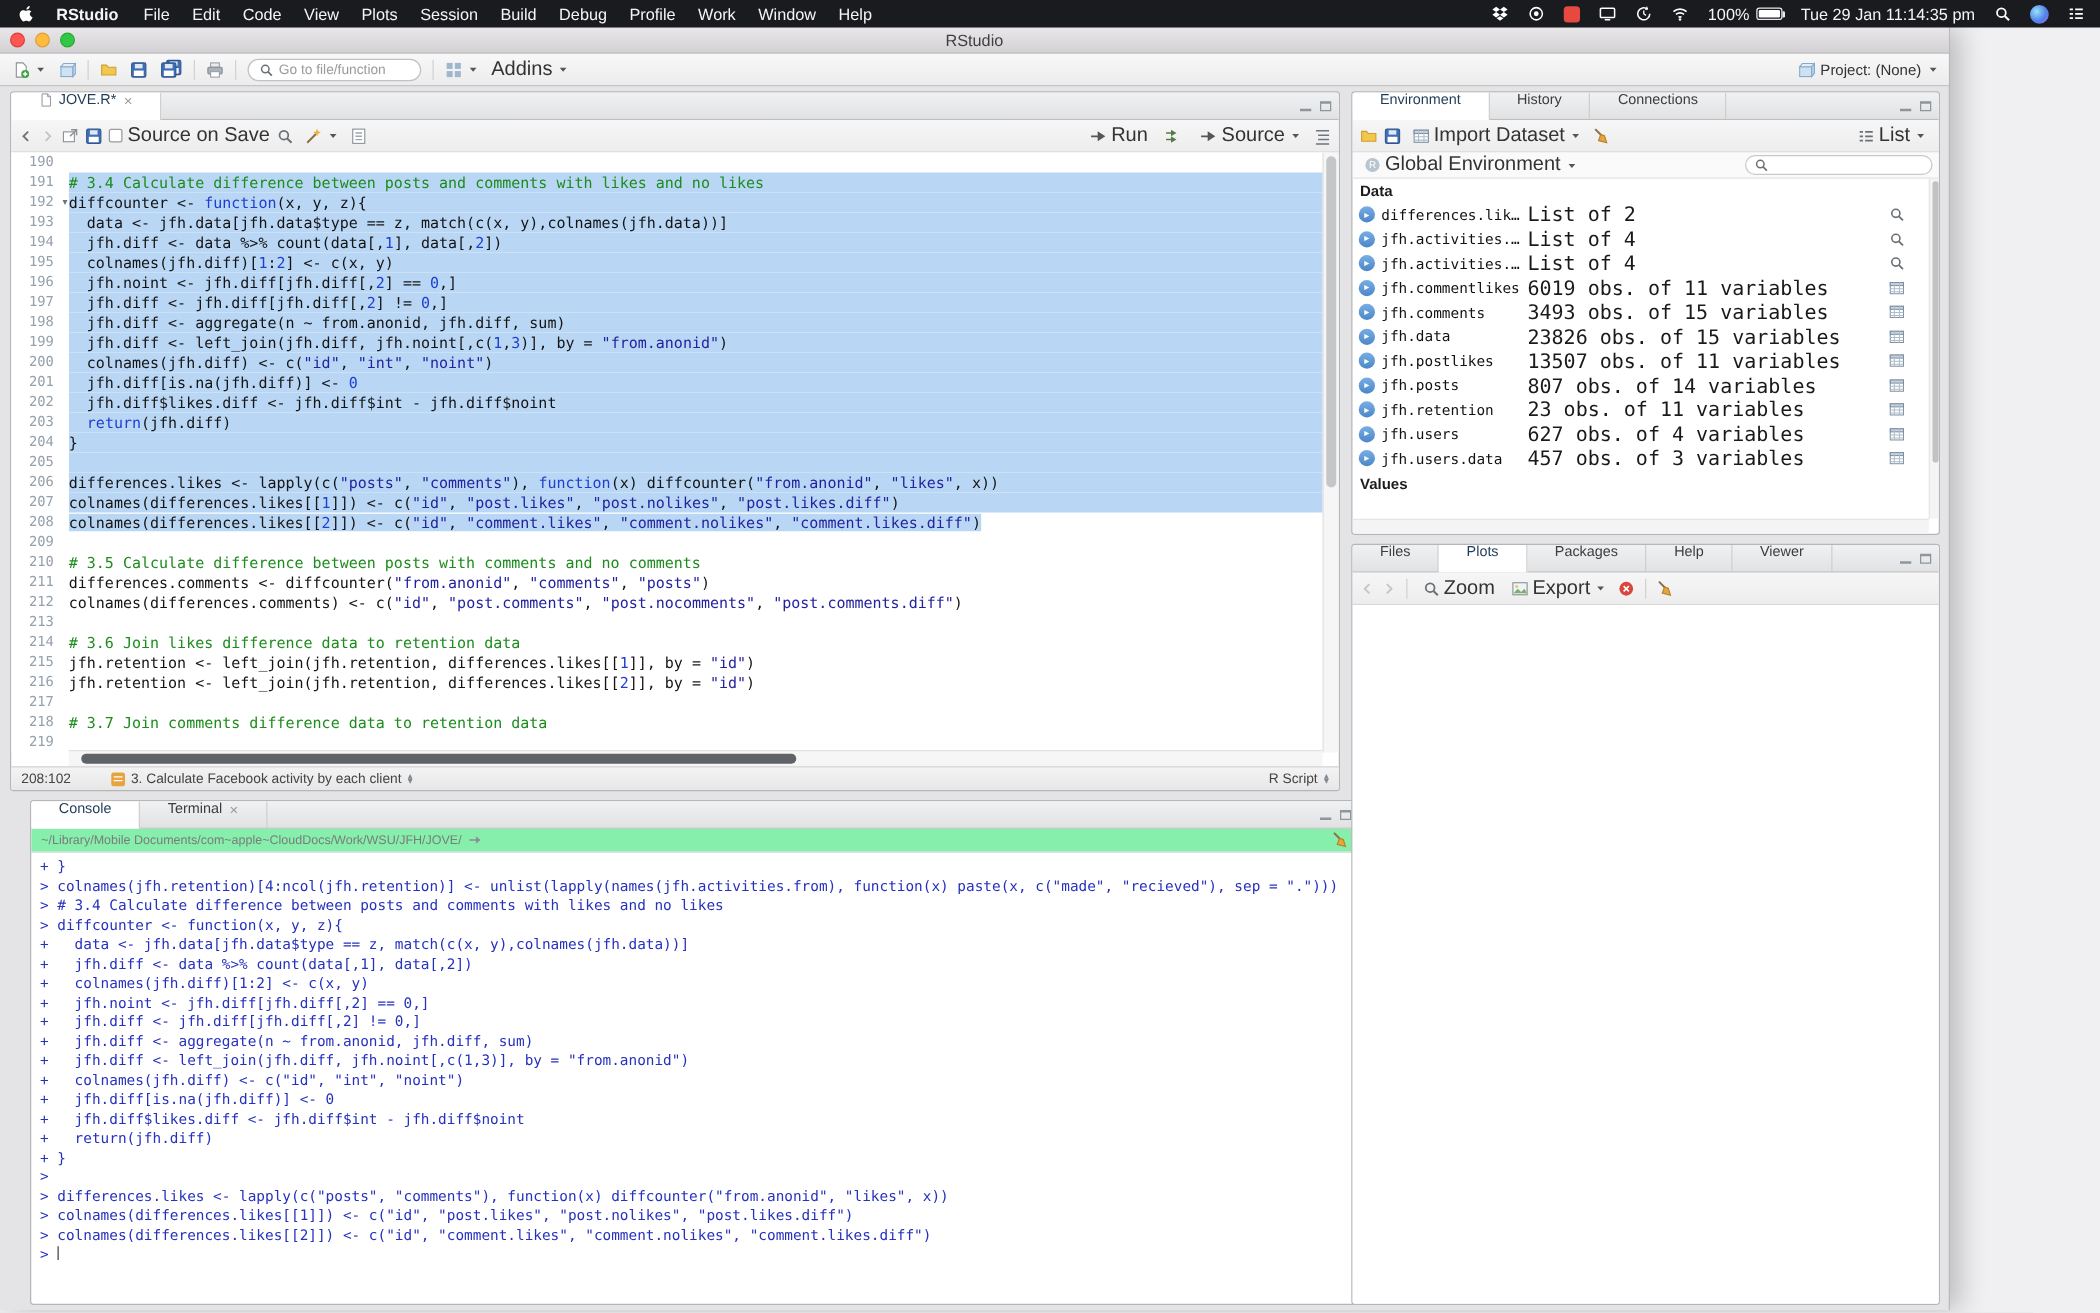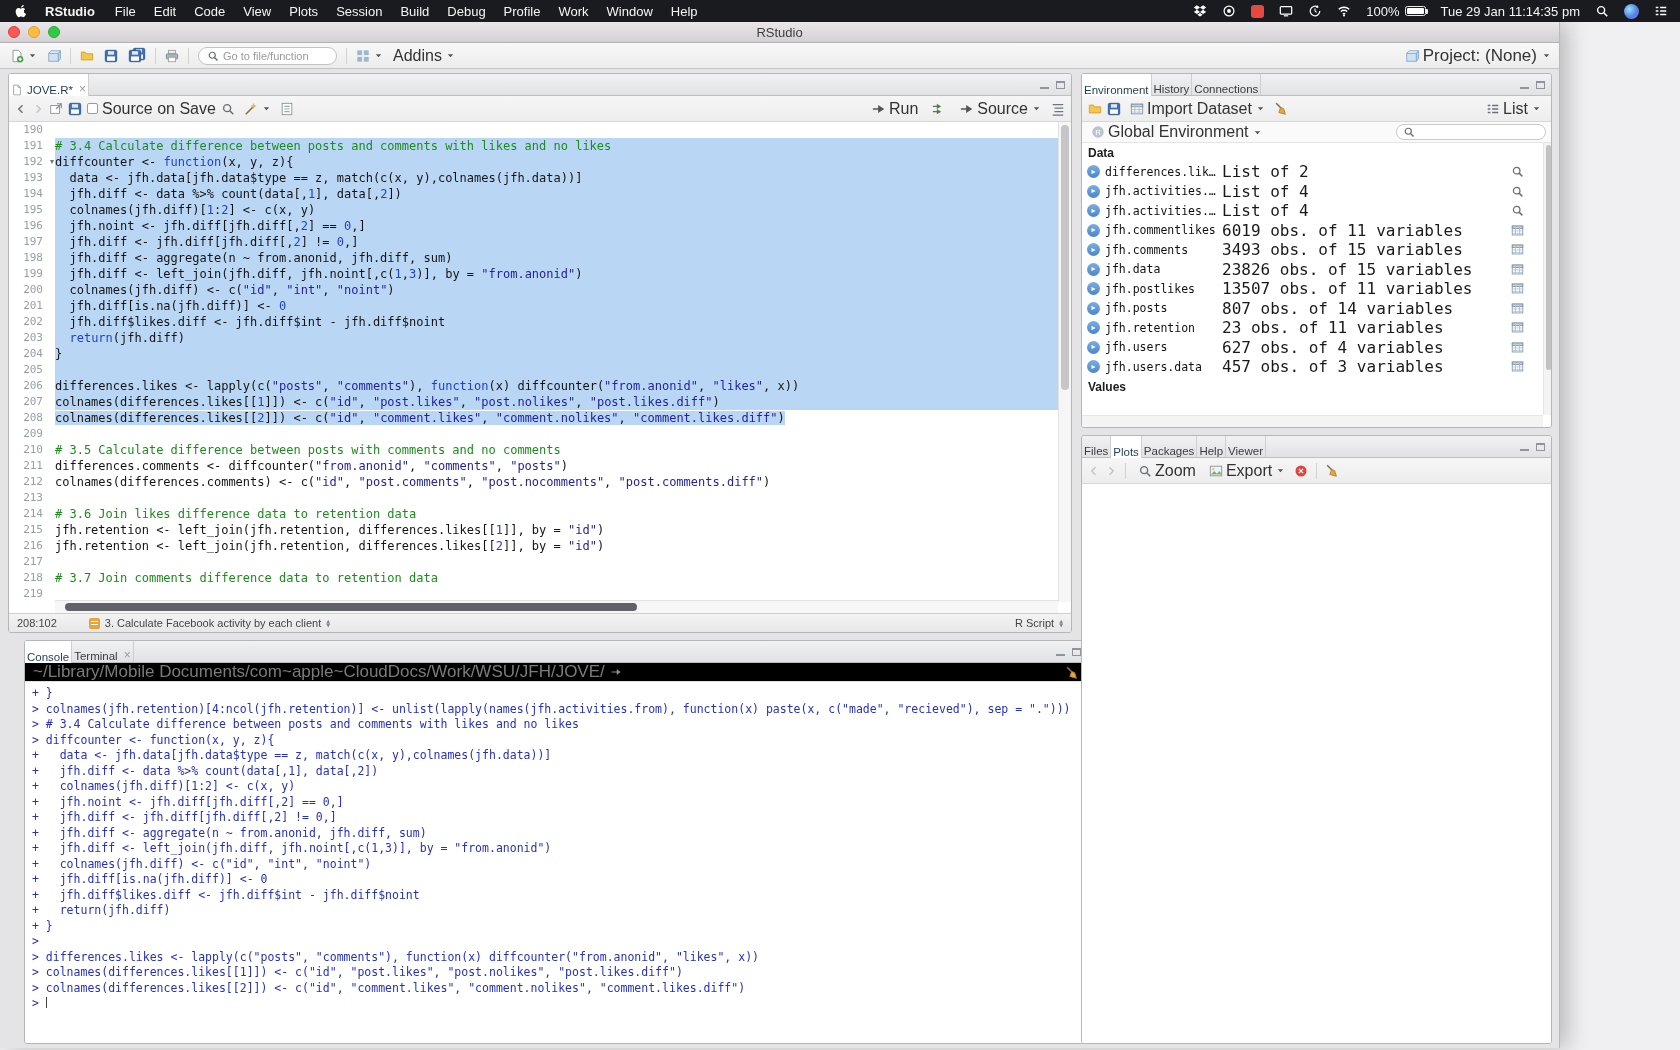--- a/index.html
+++ b/index.html
@@ -31,29 +31,29 @@
 .titlebar{height:21px;background:linear-gradient(#e9e7e9,#d3d1d3);border-bottom:1px solid #b2b0b2;position:relative;display:flex;align-items:center}
 .tl{width:12px;height:12px;border-radius:50%;margin-left:8px;display:inline-block}
 .tl-close{background:#fc5753;border:1px solid #df3e38}
 .tl-min{background:#fdbc40;border:1px solid #de9f34}
 .tl-zoom{background:#33c748;border:1px solid #27aa35}
 .title{position:absolute;left:0;right:0;text-align:center;font-size:13px;color:#3f3f3f;pointer-events:none}
 .toolbar{height:26px;background:linear-gradient(#f8f8f8,#ececec);border-bottom:1px solid #c5c5c5;display:flex;align-items:center;padding:12px 6px;gap:2px;position:relative}
 .gotobox{display:inline-flex;align-items:center;gap:4px;height:18px;border:1px solid #c2c2c2;border-radius:9px;background:#fff;padding:0 8px;margin:0 4px}
 .gotoinput{border:none;outline:none;font-size:11px;width:105px;color:#444;background:transparent;font-family:"Liberation Sans",sans-serif}
 .gotoinput::placeholder{color:#9a9a9a}
-.tb-right{position:absolute;right:8px;display:inline-flex;align-items:center;gap:4px;font-size:17px;color:#333}
+.tb-right{position:absolute;right:8px;display:inline-flex;align-items:center;gap:4px;font-size:12px;color:#333}
 .dbl{position:relative;width:18px;height:16px;display:inline-block}
 .dbl svg{position:absolute;left:0;top:1px}
 .dbl svg.second{left:4px;top:-1px}
 
 .pane{position:absolute;background:#fff;border:1px solid #b6b6b8;border-radius:3px;overflow:hidden}
 .tabbar{height:22px;background:linear-gradient(#f0f1f2,#e0e2e4);border-bottom:1px solid #bebebe;display:flex;align-items:stretch;position:relative;font-size:11.5px;color:#3c3c3c}
 .tabsrow{display:flex;align-items:stretch}
-.ptab{display:inline-flex;align-items:flex-end;gap:4px;padding:0 2px;border-right:1px solid #cfcfcf}
+.ptab{display:inline-flex;align-items:flex-start;gap:4px;padding:0 22px;border-right:1px solid #cfcfcf}
 .ptab.act{background:#fff;margin-bottom:-1px;color:#1f3b57}
 .tabx{color:#9a9a9a;font-size:12px;margin-left:2px}
 .winbtns{position:absolute;right:6px;top:0;bottom:0;display:flex;align-items:center;gap:7px}
 .wb{width:9px;height:8px;display:inline-block}
 .wb.min{border-bottom:2px solid #8f959b}
 .wb.max{border:1px solid #8f959b;border-top-width:2px}
 #editor{left:8px;top:51px;width:1064px;height:560px}
 #console{left:24px;top:618px;width:1064px;height:404px}
 #env{left:1081px;top:51px;width:471px;height:355px}
 #plots{left:1081px;top:413px;width:471px;height:609px}
@@ -75,21 +75,21 @@
 .hscroll{position:absolute;left:46px;right:13px;bottom:19px;height:13px;background:#f6f6f6;border-top:1px solid #e2e2e2}
 .hthumb{position:absolute;left:10px;top:2px;width:57%;height:8px;background:#5f6266;border-radius:4px}
 .estatus{position:absolute;left:0;right:0;bottom:0;height:19px;background:linear-gradient(#f3f3f3,#e7e7e7);border-top:1px solid #cfcfcf;display:flex;align-items:center;font-size:11px;color:#444;padding:0 8px;gap:6px}
 .scope{display:inline-flex;align-items:center;gap:5px;margin-left:26px}
 .scopeico{width:11px;height:11px;border-radius:2px;background:#e8a33d;display:inline-block;position:relative}
 .scopeico::after{content:"";position:absolute;left:2px;right:2px;top:3px;height:1.5px;background:#fff;box-shadow:0 3px 0 #fff}
 .ftype{margin-left:auto;display:inline-flex;align-items:center;gap:5px}
 .ud{display:inline-flex;flex-direction:column;align-items:center;font-family:"DejaVu Sans",sans-serif;color:#808890;line-height:4px;font-size:5px}
 .ud::before{content:"▲"}.ud::after{content:"▼"}
 
-.pathbar{height:19px;background:#000000;border-bottom:1px solid #e0e0e0;display:flex;align-items:center;gap:5px;padding:0 8px;font-size:17px;color:#7b7b7b}
+.pathbar{height:19px;background:#86efac;border-bottom:1px solid #e0e0e0;display:flex;align-items:center;gap:5px;padding:0 8px;font-size:10px;color:#7b7b7b}
 .pathright{margin-left:auto}
 .cbody{position:absolute;left:0;top:41px;right:0;bottom:0;padding:4px 0 0 7px;font-family:"DejaVu Sans Mono",monospace;font-size:11.5px;line-height:15.5px;color:#2631bd;white-space:pre;overflow:hidden}
 .conline{height:15.5px}
 .ccursor{display:inline-block;width:1px;height:11px;background:#444;vertical-align:-1px}
 
 .genv{height:21px;background:#fafafb;border-bottom:1px solid #e4e4e4;display:flex;align-items:center;padding:0 5px;font-size:11px;color:#333}
 .genv-right{margin-left:auto}
 .envsearch{width:150px;height:16px;border:1px solid #c9c9c9;border-radius:8px;background:#fff;display:inline-flex;align-items:center;padding:0 6px;gap:4px}
 .envlist{position:absolute;left:0;top:69px;right:8px;bottom:12px;overflow:hidden;font-size:12px}
 .ehdr{font-weight:700;color:#1c1c1c;padding:3px 6px 2px;font-size:12px}

